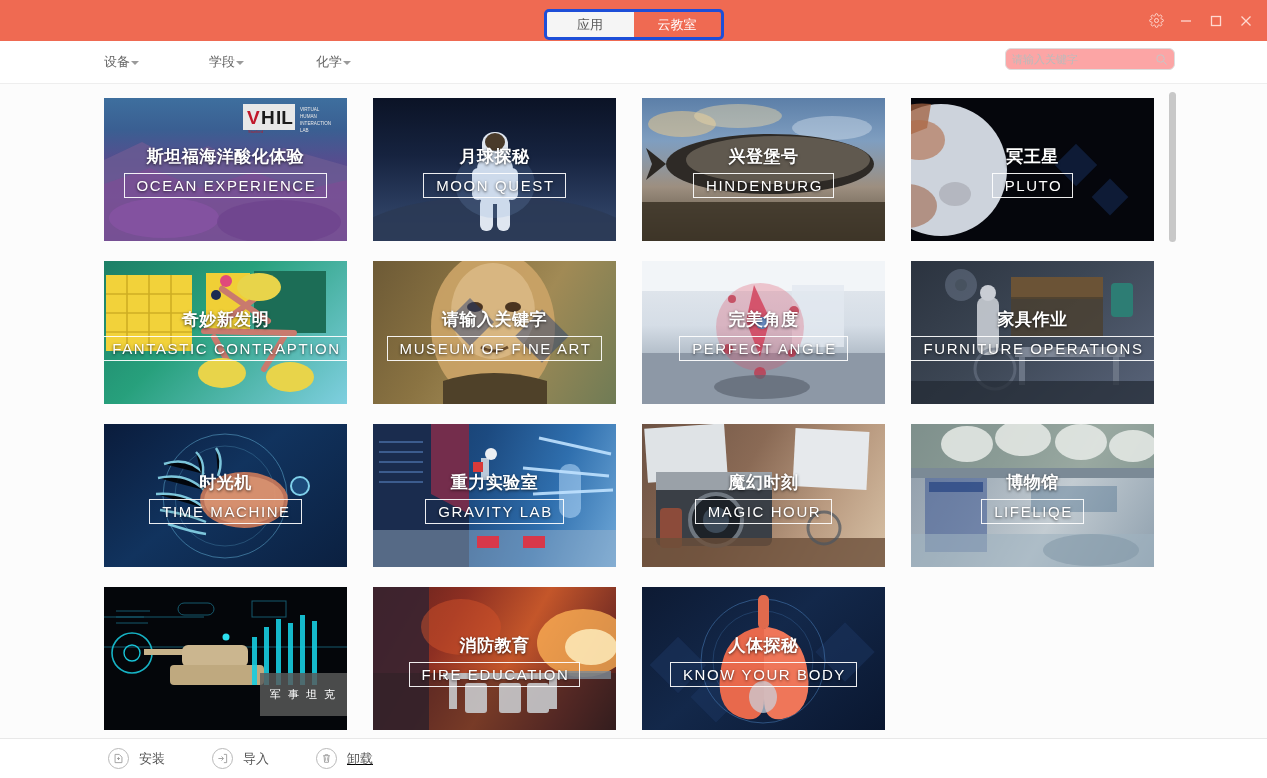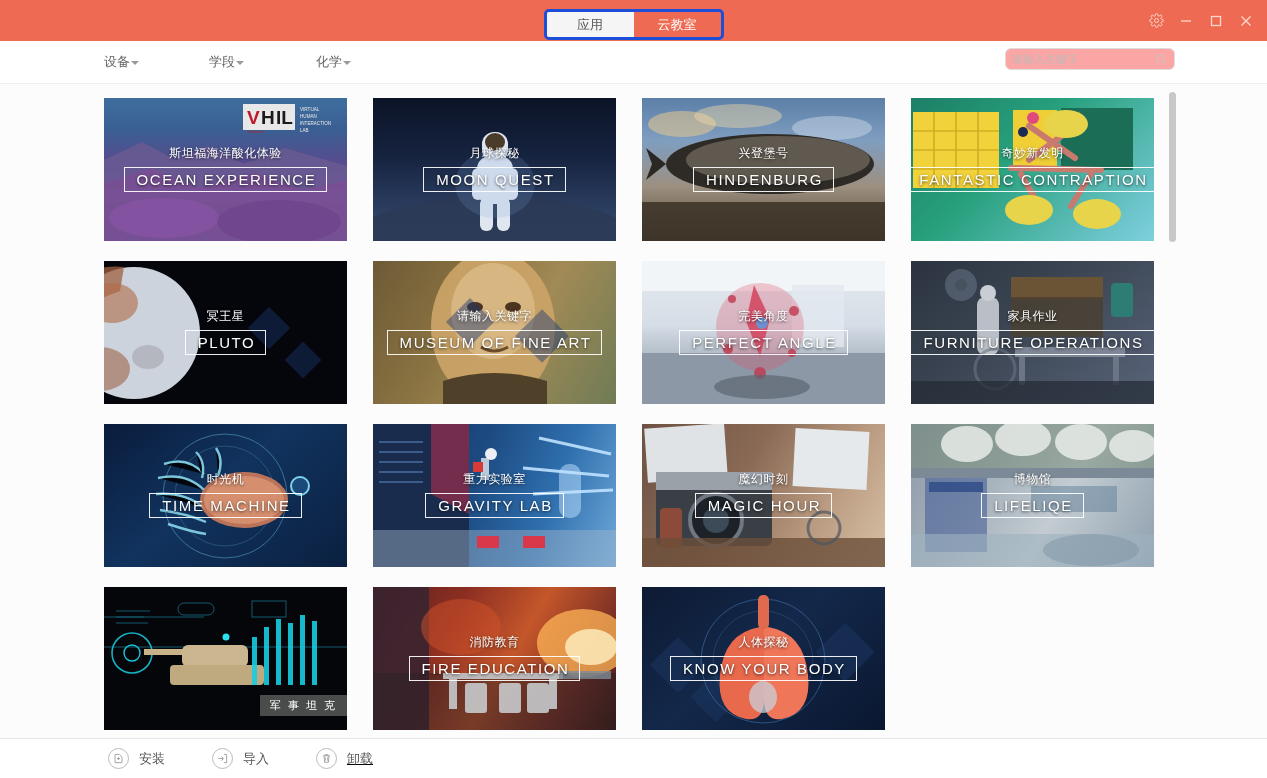--- a/index.html
+++ b/index.html
@@ -75,32 +75,32 @@
   .card {
     width: 243px; height: 143px; position: relative; overflow: hidden;
     cursor: pointer; background: #111;
   }
   .card .overlay-txt {
     position: absolute; left: 0; right: 0; top: 47px;
     display: flex; flex-direction: column; align-items: center; gap: 5px;
     pointer-events: none;
   }
   .card .cn {
-    color: #ffffff; font-size: 12px; font-weight: normal; letter-spacing: .5px;
+    color: #ffffff; font-size: 17px; font-weight: bold; letter-spacing: .5px;
     text-shadow: 0 1px 3px rgba(0,0,0,.7);
   }
   .card .en {
     color: #ffffff; font-size: 15px; letter-spacing: 1.6px;
     border: 1px solid rgba(255,255,255,.92); padding: 3px 10px 3px 12px;
     text-shadow: 0 1px 3px rgba(0,0,0,.7); white-space: nowrap;
   }
   .card .corner-tag {
     position: absolute; right: 0; bottom: 14px;
     background: rgba(90,90,90,.82); color: #fff; font-size: 11px;
-    padding: 3px 10px; letter-spacing: 2px;
+    padding: 14px 10px; letter-spacing: 2px;
   }
   .card .vhil {
     position: absolute; right: 6px; top: 4px; width: 98px; height: 34px;
     display: flex; align-items: center; gap: 3px;
   }
 
   
   .scrollbar {
     position: absolute; right: 91px; top: 8px; width: 7px; height: 620px;
     background: transparent;
@@ -251,20 +251,38 @@
       <ellipse cx="136" cy="62" rx="92" ry="24" fill="#6d655a" opacity=".8"></ellipse>
       <path d="M24 66 L4 50 L10 66 L4 82Z" fill="#2b2723"></path>
       <rect x="0" y="104" width="243" height="39" fill="#3b3326" opacity=".85"></rect>
     </svg>
           <div class="overlay-txt">
       <div class="cn">兴登堡号</div>
       <div class="en">HINDENBURG</div>
     </div>
         </div>
         <div class="card">
+          <div class="art" style="background:#05060c"></div>
+    <svg class="art" viewBox="0 0 243 143" preserveAspectRatio="none">
+      <circle cx="30" cy="72" r="66" fill="#cdd3dc"></circle>
+      <path d="M-40 30 a66 66 0 0 1 60 -24 l-4 24 -26 10 -18 24z" fill="#a0603f" opacity=".75"></path>
+      <ellipse cx="8" cy="42" rx="26" ry="20" fill="#b06a46" opacity=".6"></ellipse>
+      <ellipse cx="-4" cy="108" rx="30" ry="22" fill="#9b5b3c" opacity=".55"></ellipse>
+      <ellipse cx="44" cy="96" rx="16" ry="12" fill="#8e8e96" opacity=".4"></ellipse>
+      <g fill="#122448" opacity=".7">
+              <rect x="150" y="52" width="30" height="30" transform="rotate(45 165 67)"></rect>
+      <rect x="186" y="86" width="26" height="26" transform="rotate(45 199 99)"></rect>
+            </g>
+    </svg>
+          <div class="overlay-txt">
+      <div class="cn">冥王星</div>
+      <div class="en">PLUTO</div>
+    </div>
+        </div>
+        <div class="card">
           <div class="art" style="background:linear-gradient(135deg,#1d7f66 0%,#27a07c 40%,#7fcfe0 100%)"></div>
     <svg class="art" viewBox="0 0 243 143" preserveAspectRatio="none">
       <rect x="2" y="14" width="86" height="76" fill="#f2d23a"></rect>
       <g stroke="#cfae24" stroke-width="1.6">
         <line x1="2" y1="33" x2="88" y2="33"></line>
               <line x1="2" y1="52" x2="88" y2="52"></line>
               <line x1="2" y1="71" x2="88" y2="71"></line>
         <line x1="23" y1="14" x2="23" y2="90"></line>
               <line x1="45" y1="14" x2="45" y2="90"></line>
               <line x1="67" y1="14" x2="67" y2="90"></line>
@@ -283,38 +301,20 @@
       <ellipse cx="186" cy="116" rx="24" ry="15" fill="#e8d44a"></ellipse>
       <circle cx="122" cy="20" r="6" fill="#e0497b"></circle>
             <circle cx="112" cy="34" r="5" fill="#1b2a52"></circle>
     </svg>
           <div class="overlay-txt">
       <div class="cn">奇妙新发明</div>
       <div class="en">FANTASTIC CONTRAPTION</div>
     </div>
         </div>
         <div class="card">
-          <div class="art" style="background:#05060c"></div>
-    <svg class="art" viewBox="0 0 243 143" preserveAspectRatio="none">
-      <circle cx="30" cy="72" r="66" fill="#cdd3dc"></circle>
-      <path d="M-40 30 a66 66 0 0 1 60 -24 l-4 24 -26 10 -18 24z" fill="#a0603f" opacity=".75"></path>
-      <ellipse cx="8" cy="42" rx="26" ry="20" fill="#b06a46" opacity=".6"></ellipse>
-      <ellipse cx="-4" cy="108" rx="30" ry="22" fill="#9b5b3c" opacity=".55"></ellipse>
-      <ellipse cx="44" cy="96" rx="16" ry="12" fill="#8e8e96" opacity=".4"></ellipse>
-      <g fill="#122448" opacity=".7">
-              <rect x="150" y="52" width="30" height="30" transform="rotate(45 165 67)"></rect>
-      <rect x="186" y="86" width="26" height="26" transform="rotate(45 199 99)"></rect>
-            </g>
-    </svg>
-          <div class="overlay-txt">
-      <div class="cn">冥王星</div>
-      <div class="en">PLUTO</div>
-    </div>
-        </div>
-        <div class="card">
           <div class="art" style="background:linear-gradient(120deg,#6d5a36 0%,#8a7342 35%,#a18a55 60%,#6f7b55 100%)"></div>
     <svg class="art" viewBox="0 0 243 143" preserveAspectRatio="none">
       <ellipse cx="120" cy="66" rx="62" ry="76" fill="#c9a266" opacity=".95"></ellipse>
       <ellipse cx="120" cy="50" rx="42" ry="48" fill="#d8b681"></ellipse>
       <ellipse cx="102" cy="46" rx="8" ry="5" fill="#4a3420"></ellipse>
             <ellipse cx="140" cy="46" rx="8" ry="5" fill="#4a3420"></ellipse>
       <path d="M108 86 q13 8 27 0" stroke="#6b4c2c" stroke-width="3" fill="none"></path>
       <path d="M70 120 q50 -16 104 0 L174 143 L70 143Z" fill="#4f4129"></path>
       <g fill="#1d3a77" opacity=".45">
               <rect x="80" y="44" width="34" height="34" transform="rotate(45 97 61)"></rect>

